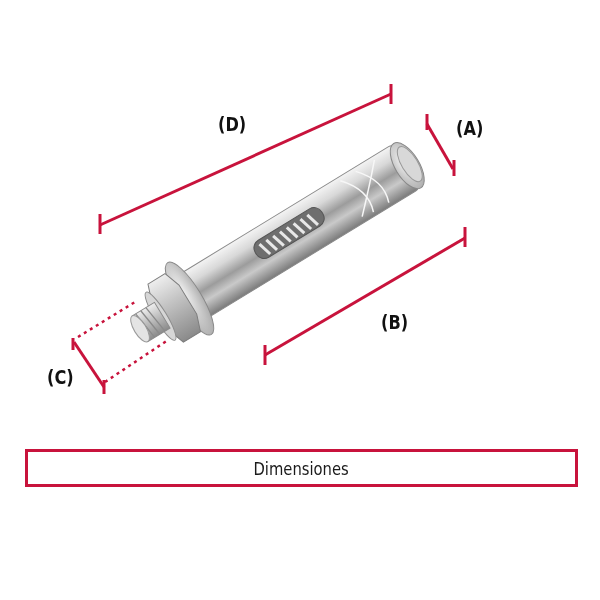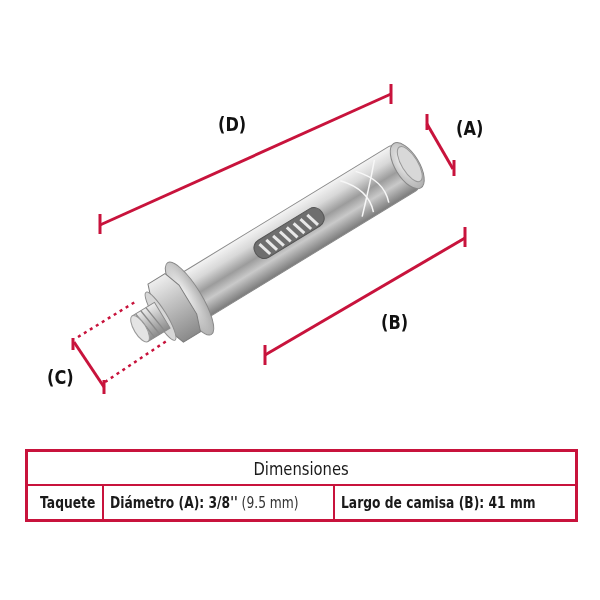--- a/index.html
+++ b/index.html
@@ -123,25 +123,14 @@
     <col style="width:76px">
     <col style="width:231px">
     <col style="width:243px">
   </colgroup>
   <tbody>
       <tr>
     <th colspan="3">
       <span class="cond-c">Dimensiones</span>
     </th>
   </tr>
-  <tr>
-    <td class="rowhead">
-      <span class="cond-c">Taquete</span>
-    </td>
-    <td>
-      <span class="cond"><span class="main">Diámetro (A): 3/8''</span> <span class="metric">(9.5 mm)</span></span>
-    </td>
-    <td>
-      <span class="cond"><span class="main">Largo de camisa (B): 41 mm</span></span>
-    </td>
-  </tr>
 </tbody>
   </table>
 
 </body></html>

